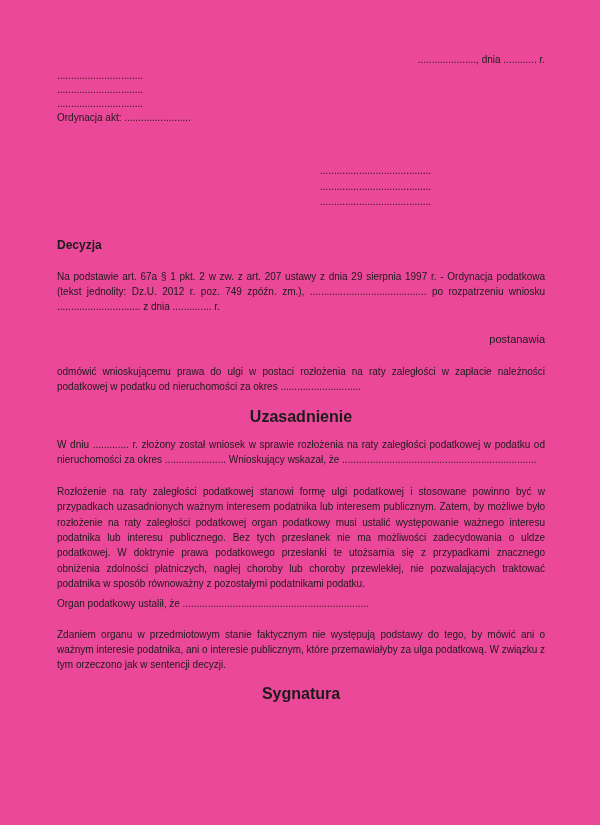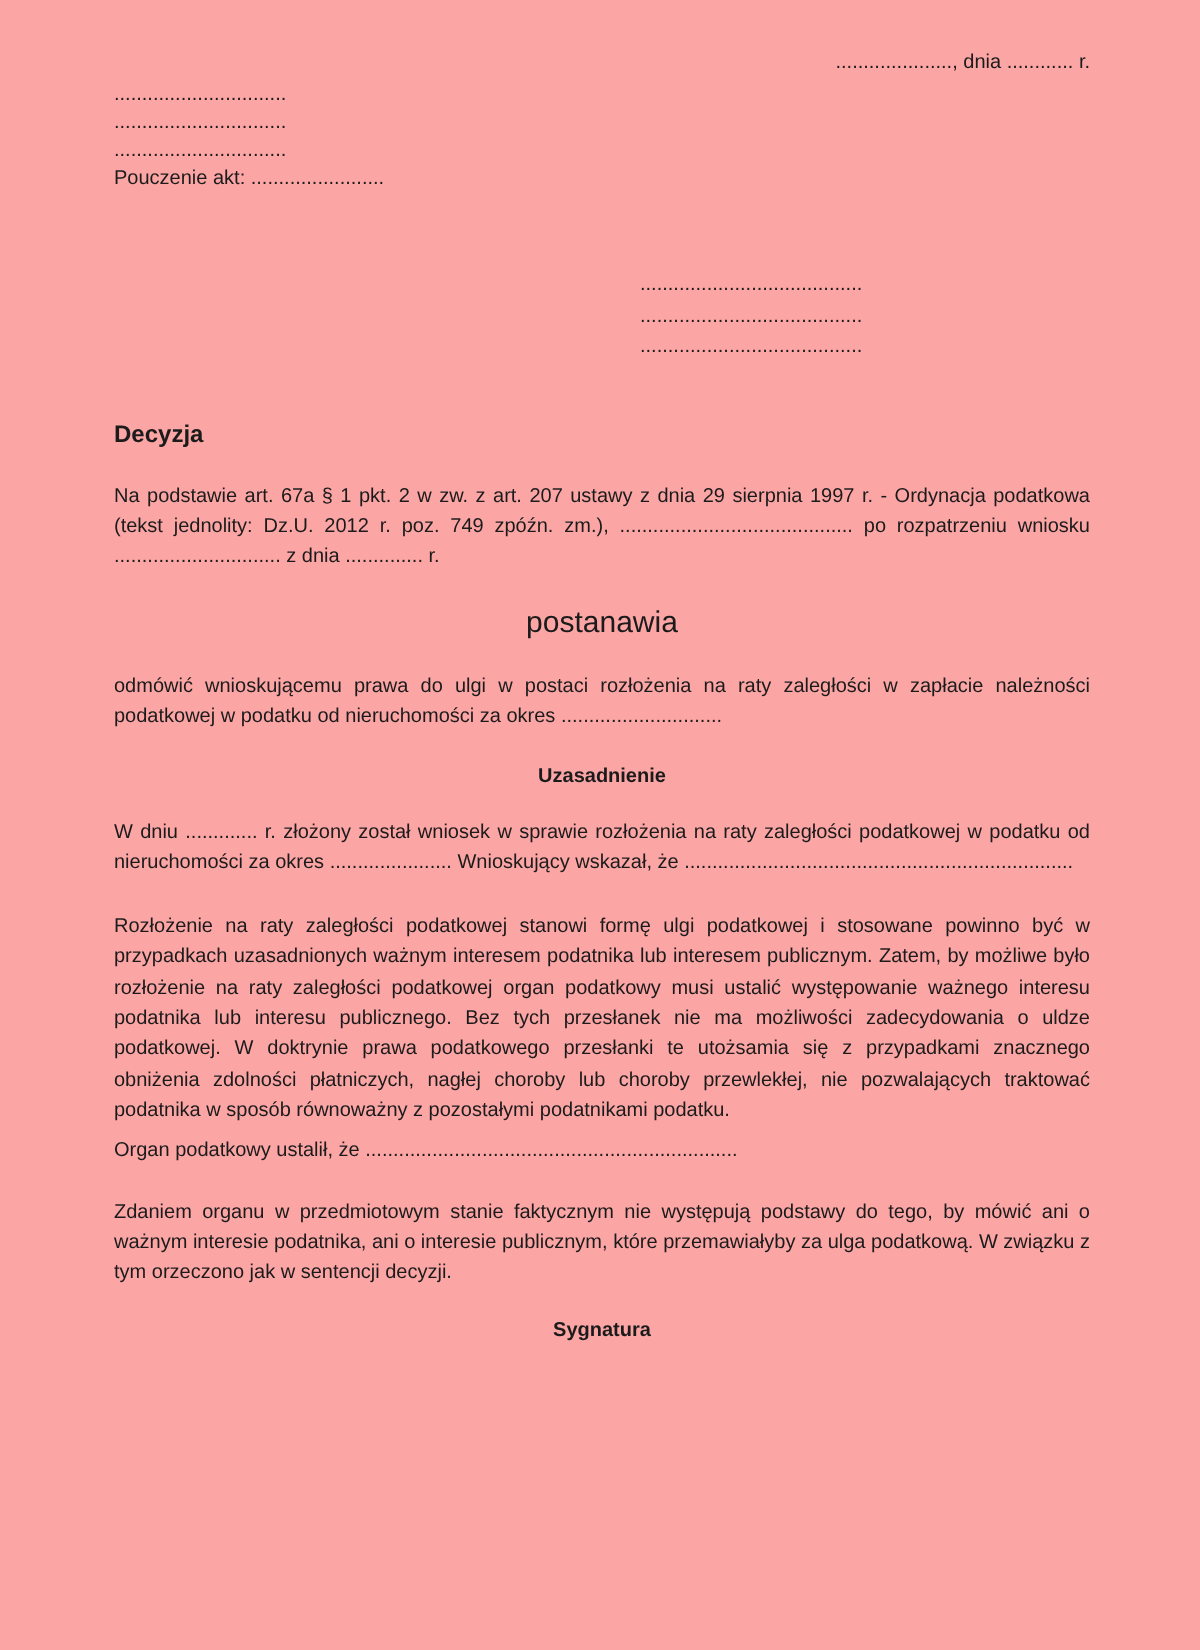--- a/index.html
+++ b/index.html
@@ -1,22 +1,22 @@
 <!DOCTYPE html>
 <html><head>
 <meta charset="utf-8">
 <style>
   html, body { margin: 0; padding: 0; background: #ffffff; }
   .page {
     position: relative;
     width: 600px;
     height: 825px;
     box-sizing: border-box;
-    background: #fca5a5;
-    padding: 24px 55px 0 57px;
+    background: #ec4899;
+    padding: 52px 55px 0 57px;
     font-family: "Liberation Sans", sans-serif;
     font-size: 10px;
     line-height: 15.3px;
     color: #1b1b1b;
     overflow: hidden;
   }
   .date-line {
     text-align: right;
     white-space: nowrap;
   }
@@ -37,28 +37,28 @@
     text-align: left;
     line-height: 18px;
   }
   p.body-par {
     margin: 17px 0 0 0;
     text-align: justify;
   }
   p.legal-basis { margin-top: 15px; }
   .mid-heading {
     margin: 17px 0 0 0;
-    text-align: center;
+    text-align: right;
     font-weight: normal;
-    font-size: 15px;
+    font-size: 11px;
     line-height: 15.3px;
   }
   .section-heading {
     margin: 13px 0 0 0;
-    font-size: 10px;
+    font-size: 16px;
     font-weight: bold;
     text-align: center;
     line-height: 17px;
   }
   p.par-wdniu { margin-top: 12px; }
   p.par-rozlozenie { margin-top: 17px; }
   p.par-wnioskodawca { margin-top: 13px; }
   p.par-organ { margin-top: 5px; }
   p.par-zdaniem { margin-top: 15px; }
   .instruction-heading { margin-top: 13px; }
@@ -67,21 +67,21 @@
 <body>
 
 <div class="page">
 
   <div class="date-line">....................., dnia ............  r.</div>
 
   <div class="sender-block">
     <div>...............................</div>
     <div>...............................</div>
     <div>...............................</div>
-    <div>Pouczenie akt: ........................</div>
+    <div>Ordynacja akt: ........................</div>
   </div>
 
   <div class="recipient-block">
     <div>........................................</div>
     <div>........................................</div>
     <div>........................................</div>
   </div>
 
   <div class="title-heading">Decyzja</div>
 

